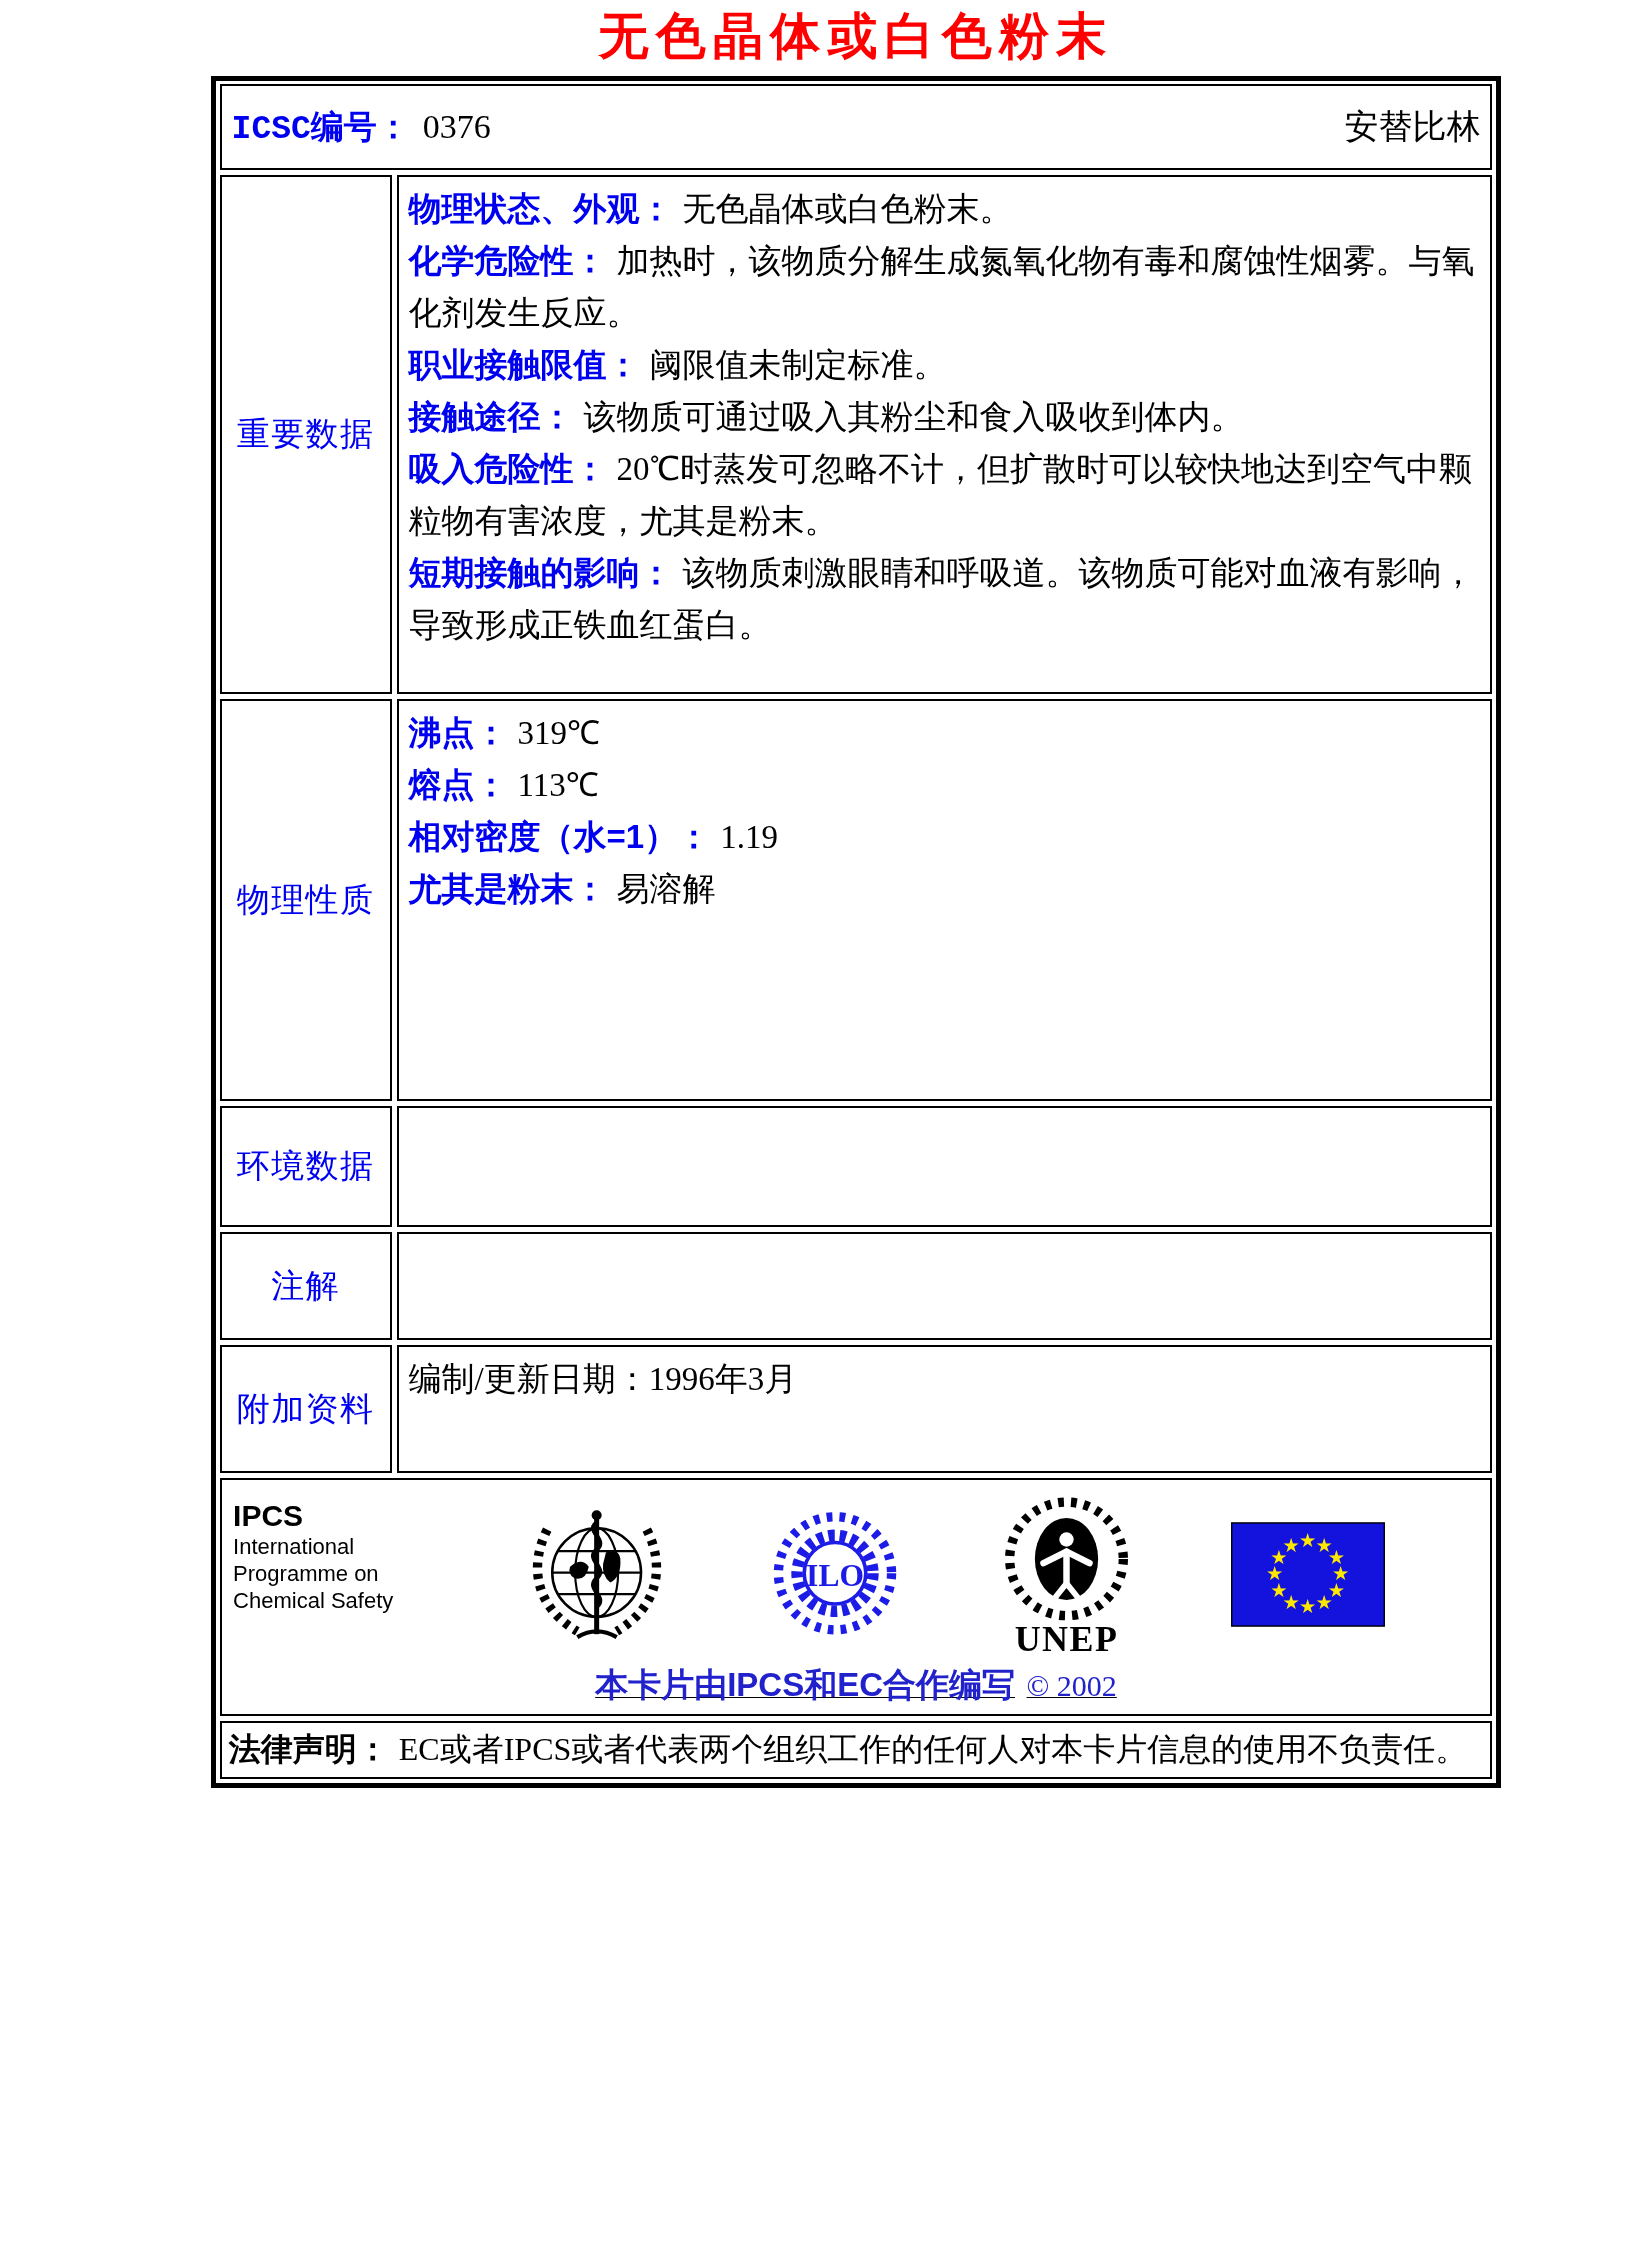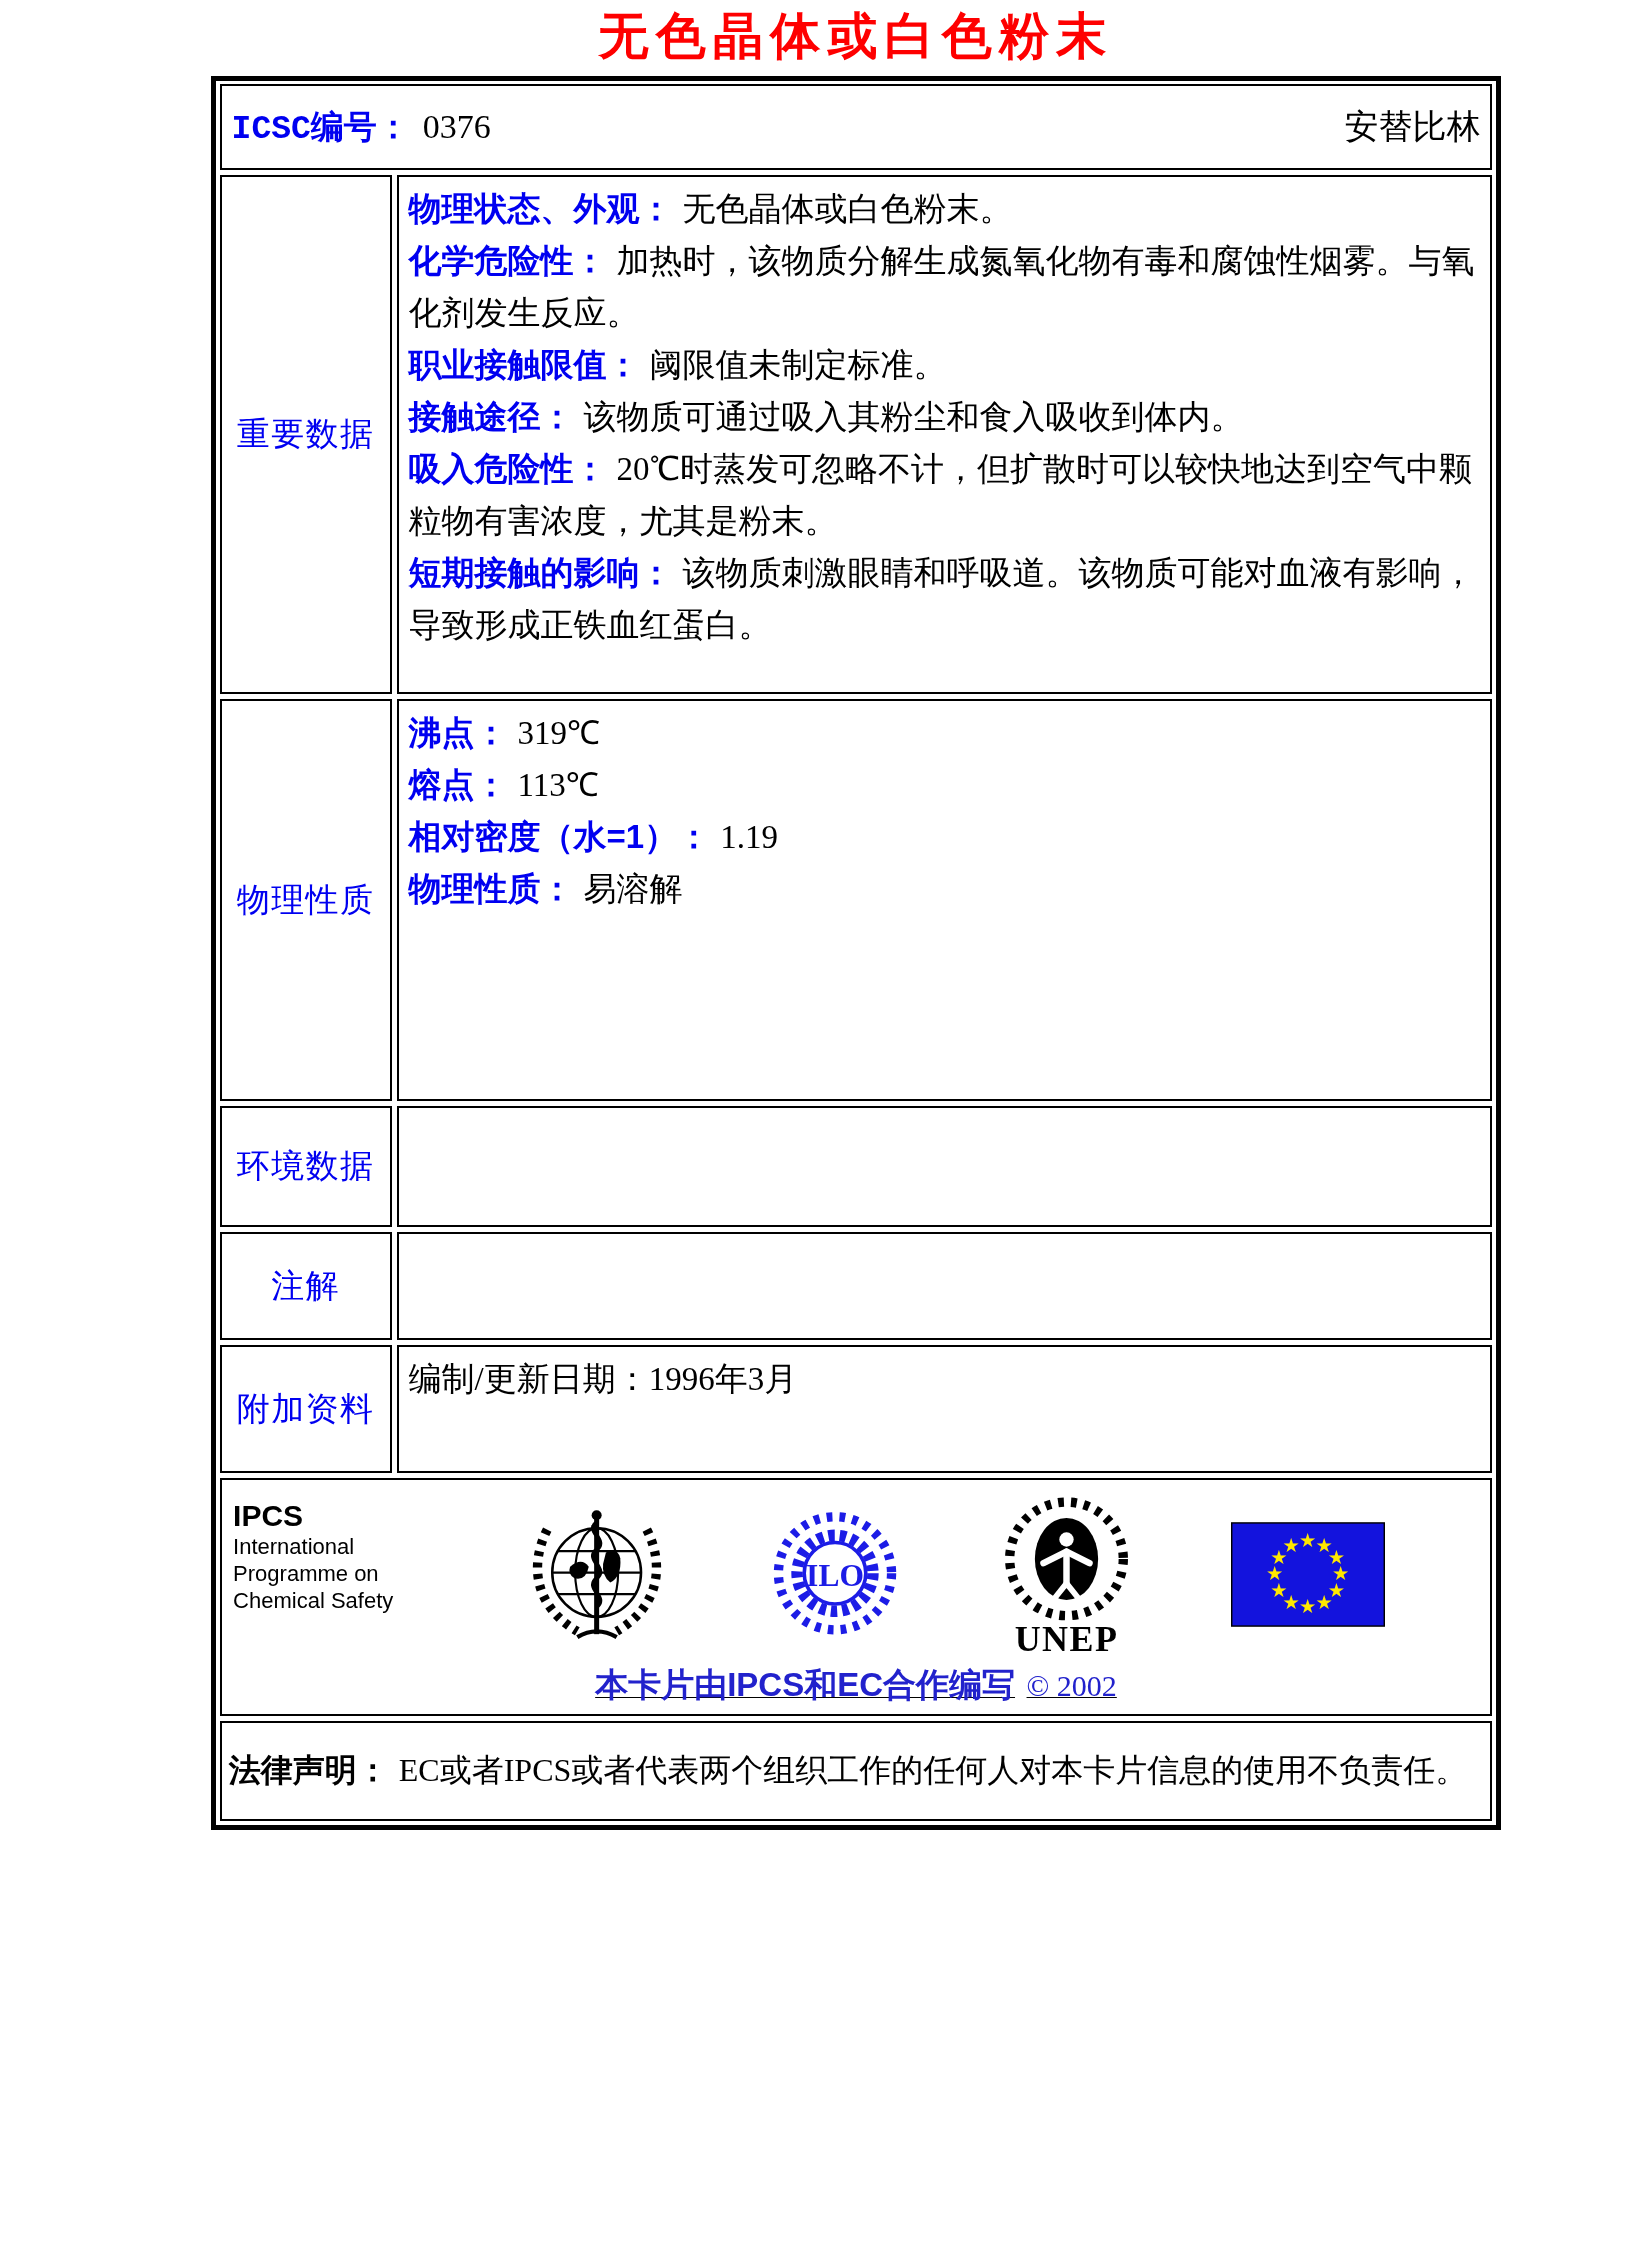--- a/index.html
+++ b/index.html
@@ -58,21 +58,21 @@
   .ipcs-block{width:193px;padding-top:11.5px;flex:0 0 193px;}
   .ipcs-title{font-size:30px;font-weight:bold;line-height:34px;margin:0;}
   .ipcs-line{font-size:22px;line-height:27px;margin:0;}
   .logos{flex:1;display:flex;align-items:center;justify-content:space-evenly;}
   .coop-line{text-align:center;margin-top:2px;white-space:nowrap;text-decoration:underline;}
   .coop-main{color:#2222cc;font-weight:bold;font-size:33px;font-family:"Liberation Sans",sans-serif;}
   .coop-copy{color:#2222cc;font-size:30px;font-family:"Liberation Serif",serif;margin-left:11.5px;}
 
   
   .legal-cell{
-    flex:1;display:flex;align-items:center;height:100px;padding:0 7.2px;
+    flex:1;display:flex;align-items:center;height:58px;padding:0 7.2px;
   }
   .legal-label{font-weight:bold;font-size:32px;margin-right:10px;color:#000;}
   .legal-text{font-family:"Liberation Serif",serif;font-size:32px;}
 
   svg{display:block;}
 </style>
 </head>
 <body>
 
 <div class="page">
@@ -104,21 +104,21 @@
     </div>
 
     <div class="row">
       <div class="cell label-cell">
         <span>物理性质</span>
       </div>
       <div class="cell content-cell h-physical">
         <p class="line"><span class="flabel">沸点：</span><span>319℃</span></p>
         <p class="line"><span class="flabel">熔点：</span><span>113℃</span></p>
         <p class="line"><span class="flabel">相对密度（水=1）：</span><span>1.19</span></p>
-        <p class="line"><span class="flabel">物理性质：</span><span>易溶解</span></p>
+        <p class="line"><span class="flabel">尤其是粉末：</span><span>易溶解</span></p>
       </div>
     </div>
 
     <div class="row">
       <div class="cell label-cell">
         <span>环境数据</span>
       </div>
       <div class="cell content-cell h-env">
         <p class="line"></p>
       </div>

